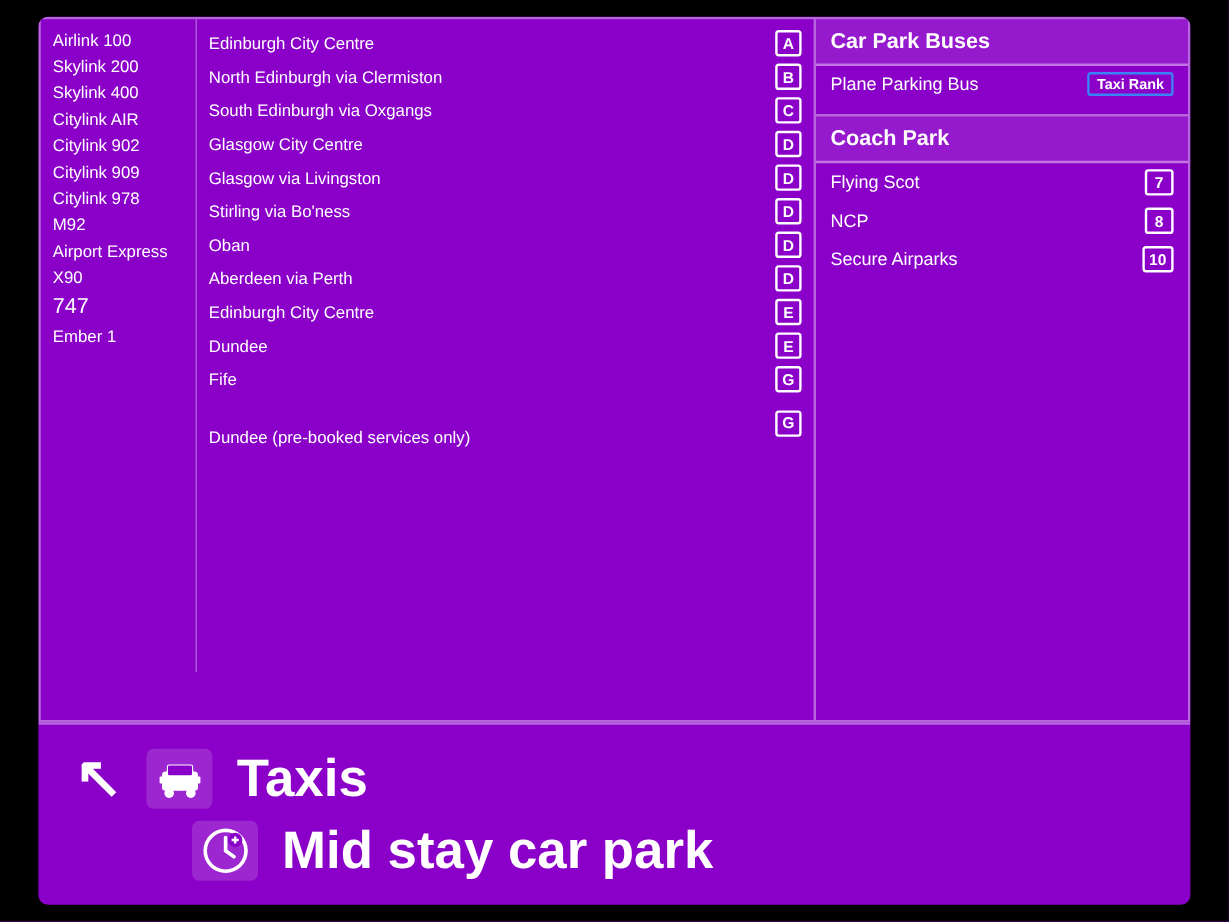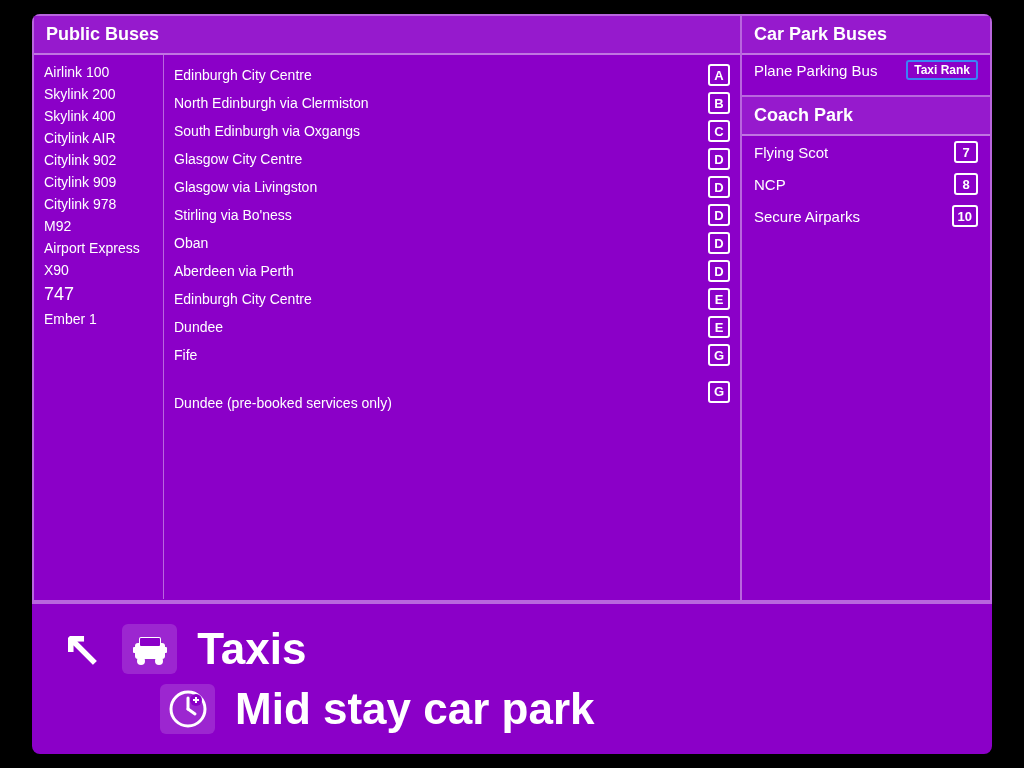--- a/index.html
+++ b/index.html
@@ -111,21 +111,21 @@
       border: 2px solid white;
       border-radius: 3px;
       color: white;
       font-size: 13px;
       font-weight: bold;
       flex-shrink: 0;
     }
 
     
     .right-column {
-      width: 248px;
+      width: 310px;
       display: flex;
       flex-direction: column;
     }
 
     .car-park-section {
       border-bottom: 2px solid rgba(255,255,255,0.4);
       padding-bottom: 10px;
     }
 
     .taxi-rank-badge {
@@ -215,21 +215,20 @@
   </style>
 </head>
 <body>
 
 <div class="sign-container">
 
 
   <div class="main-content">
 
     <div class="public-buses">
-      <div class="section-header">Public Buses</div>
       <div class="bus-table">
         <div class="route-col">
 
         <div class="bus-row" style="color: white; font-size: 14px; padding: 3px 0px;">Airlink 100</div>
             <div class="bus-row" style="color: white; font-size: 14px; padding: 3px 0px;">Skylink 200</div>
             <div class="bus-row" style="color: white; font-size: 14px; padding: 3px 0px;">Skylink 400</div>
             <div class="bus-row" style="color: white; font-size: 14px; padding: 3px 0px;">Citylink AIR</div>
             <div class="bus-row" style="color: white; font-size: 14px; padding: 3px 0px;">Citylink 902</div>
             <div class="bus-row" style="color: white; font-size: 14px; padding: 3px 0px;">Citylink 909</div>
             <div class="bus-row" style="color: white; font-size: 14px; padding: 3px 0px;">Citylink 978</div>

